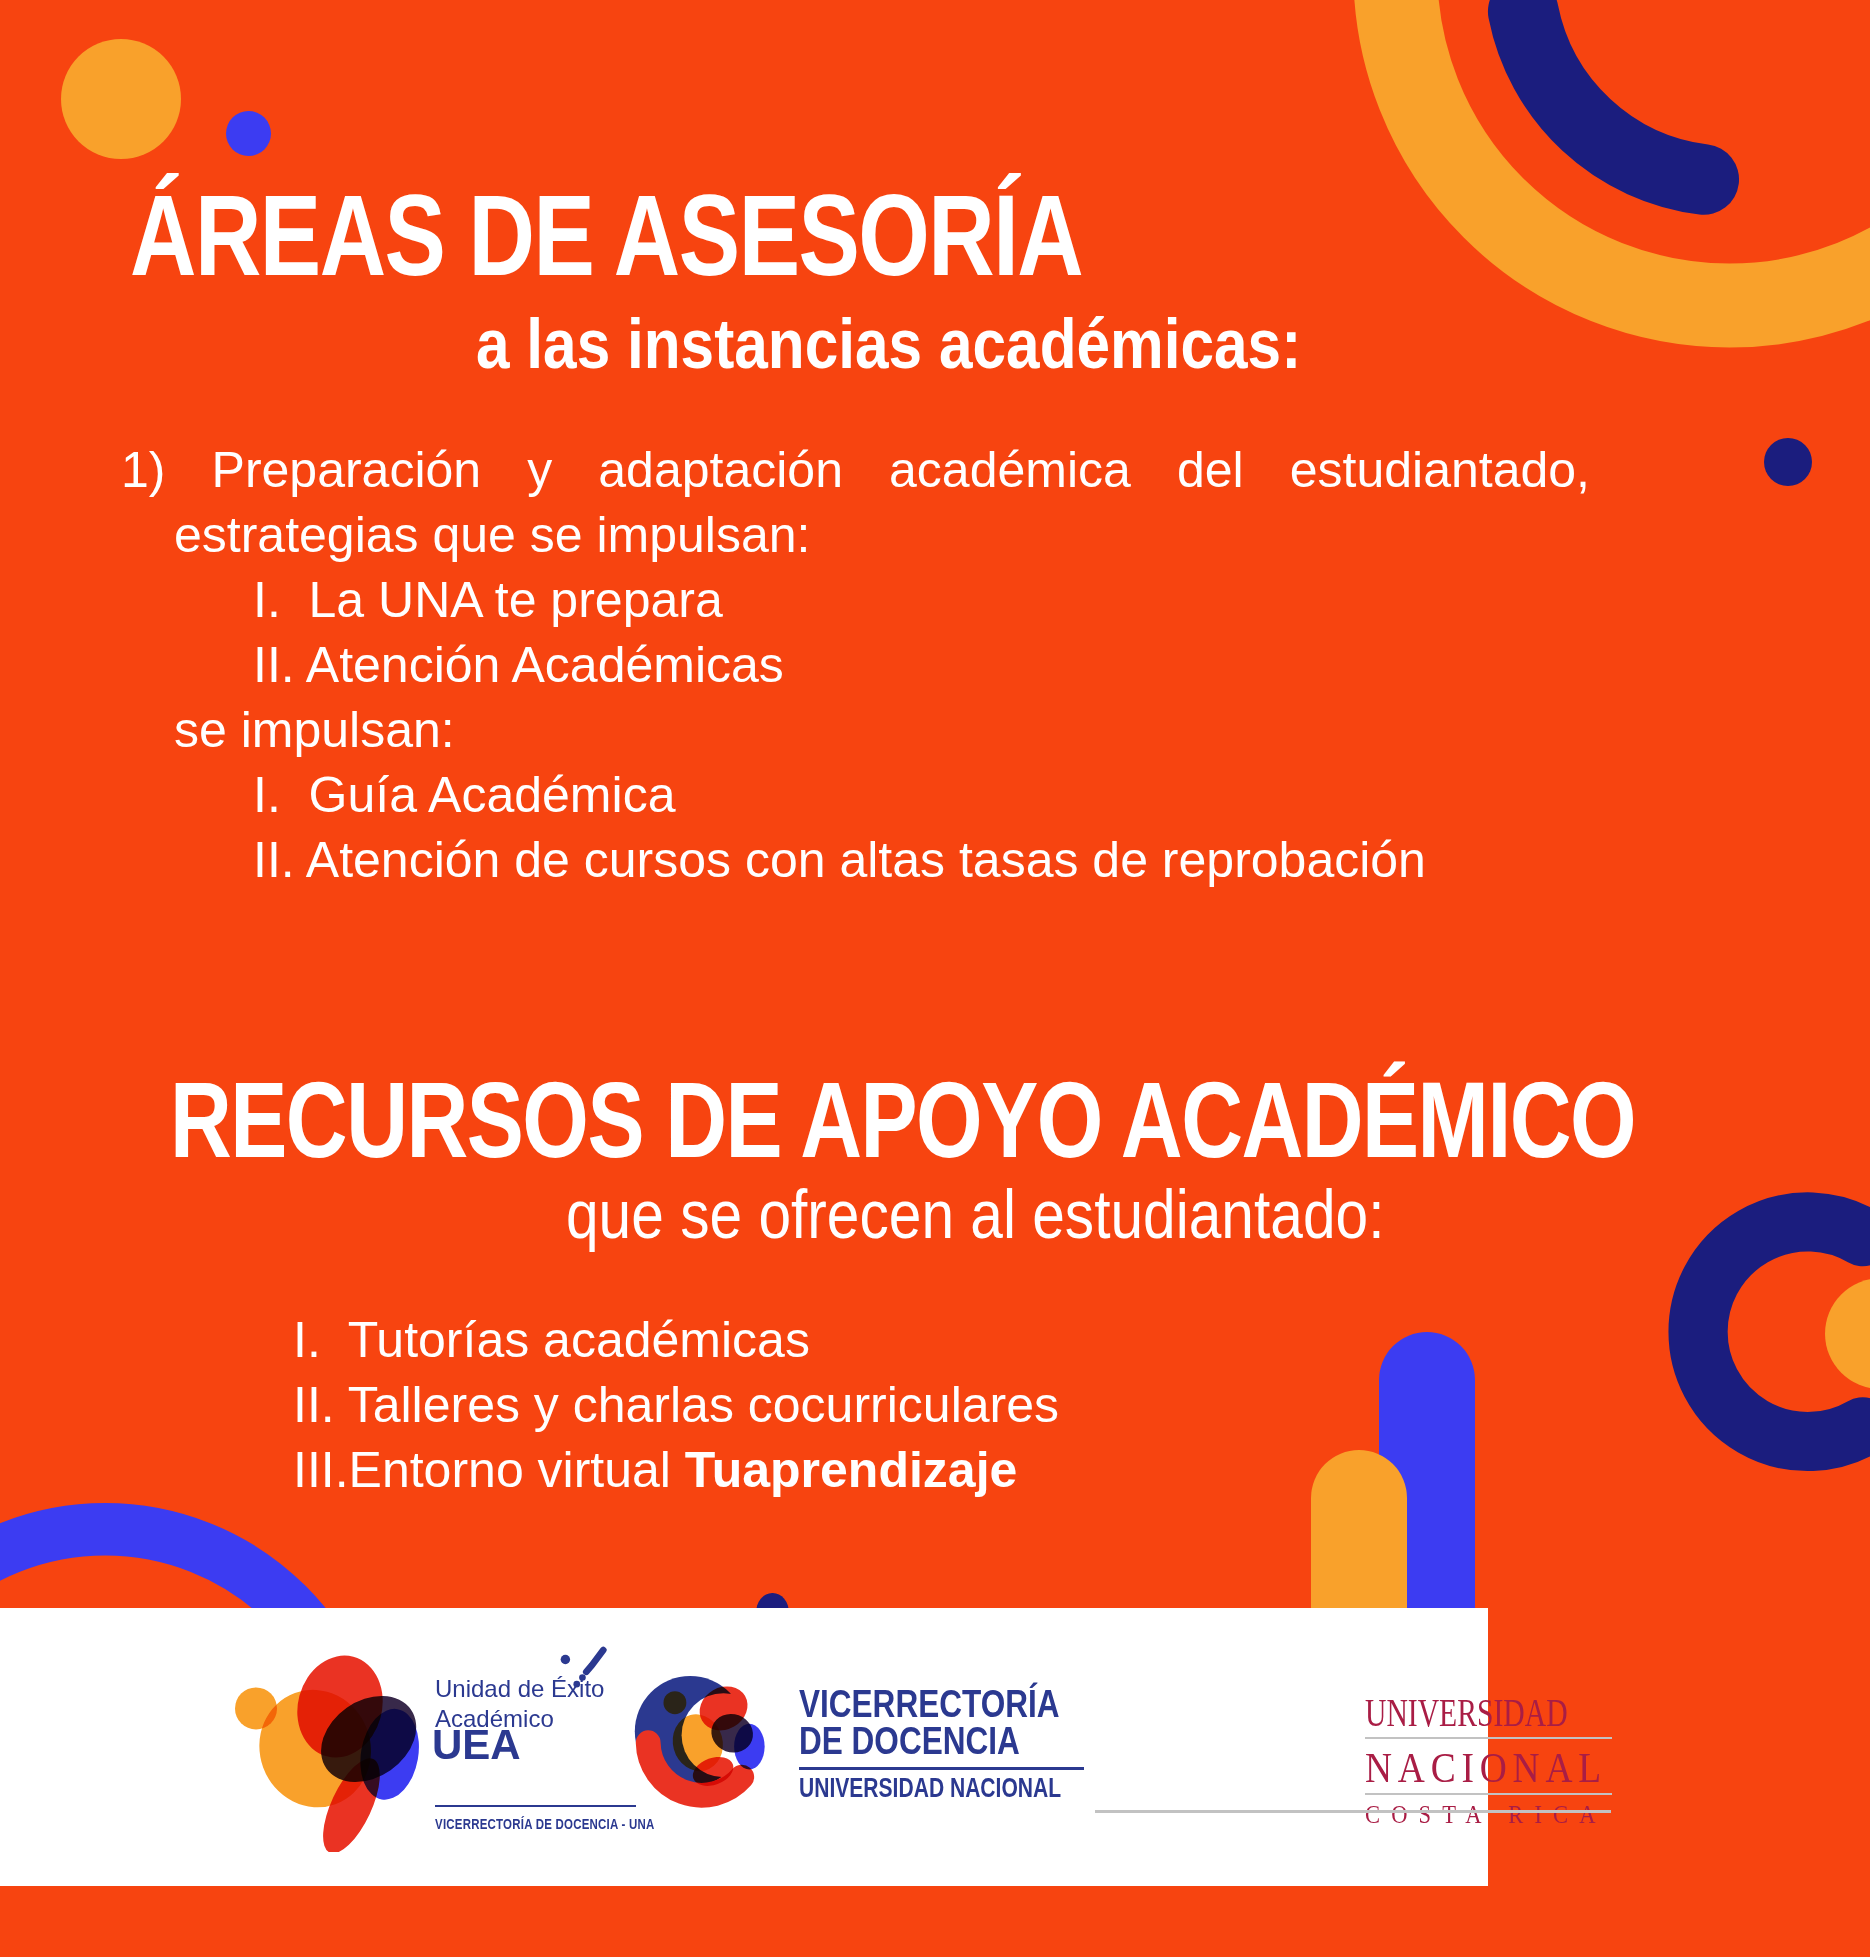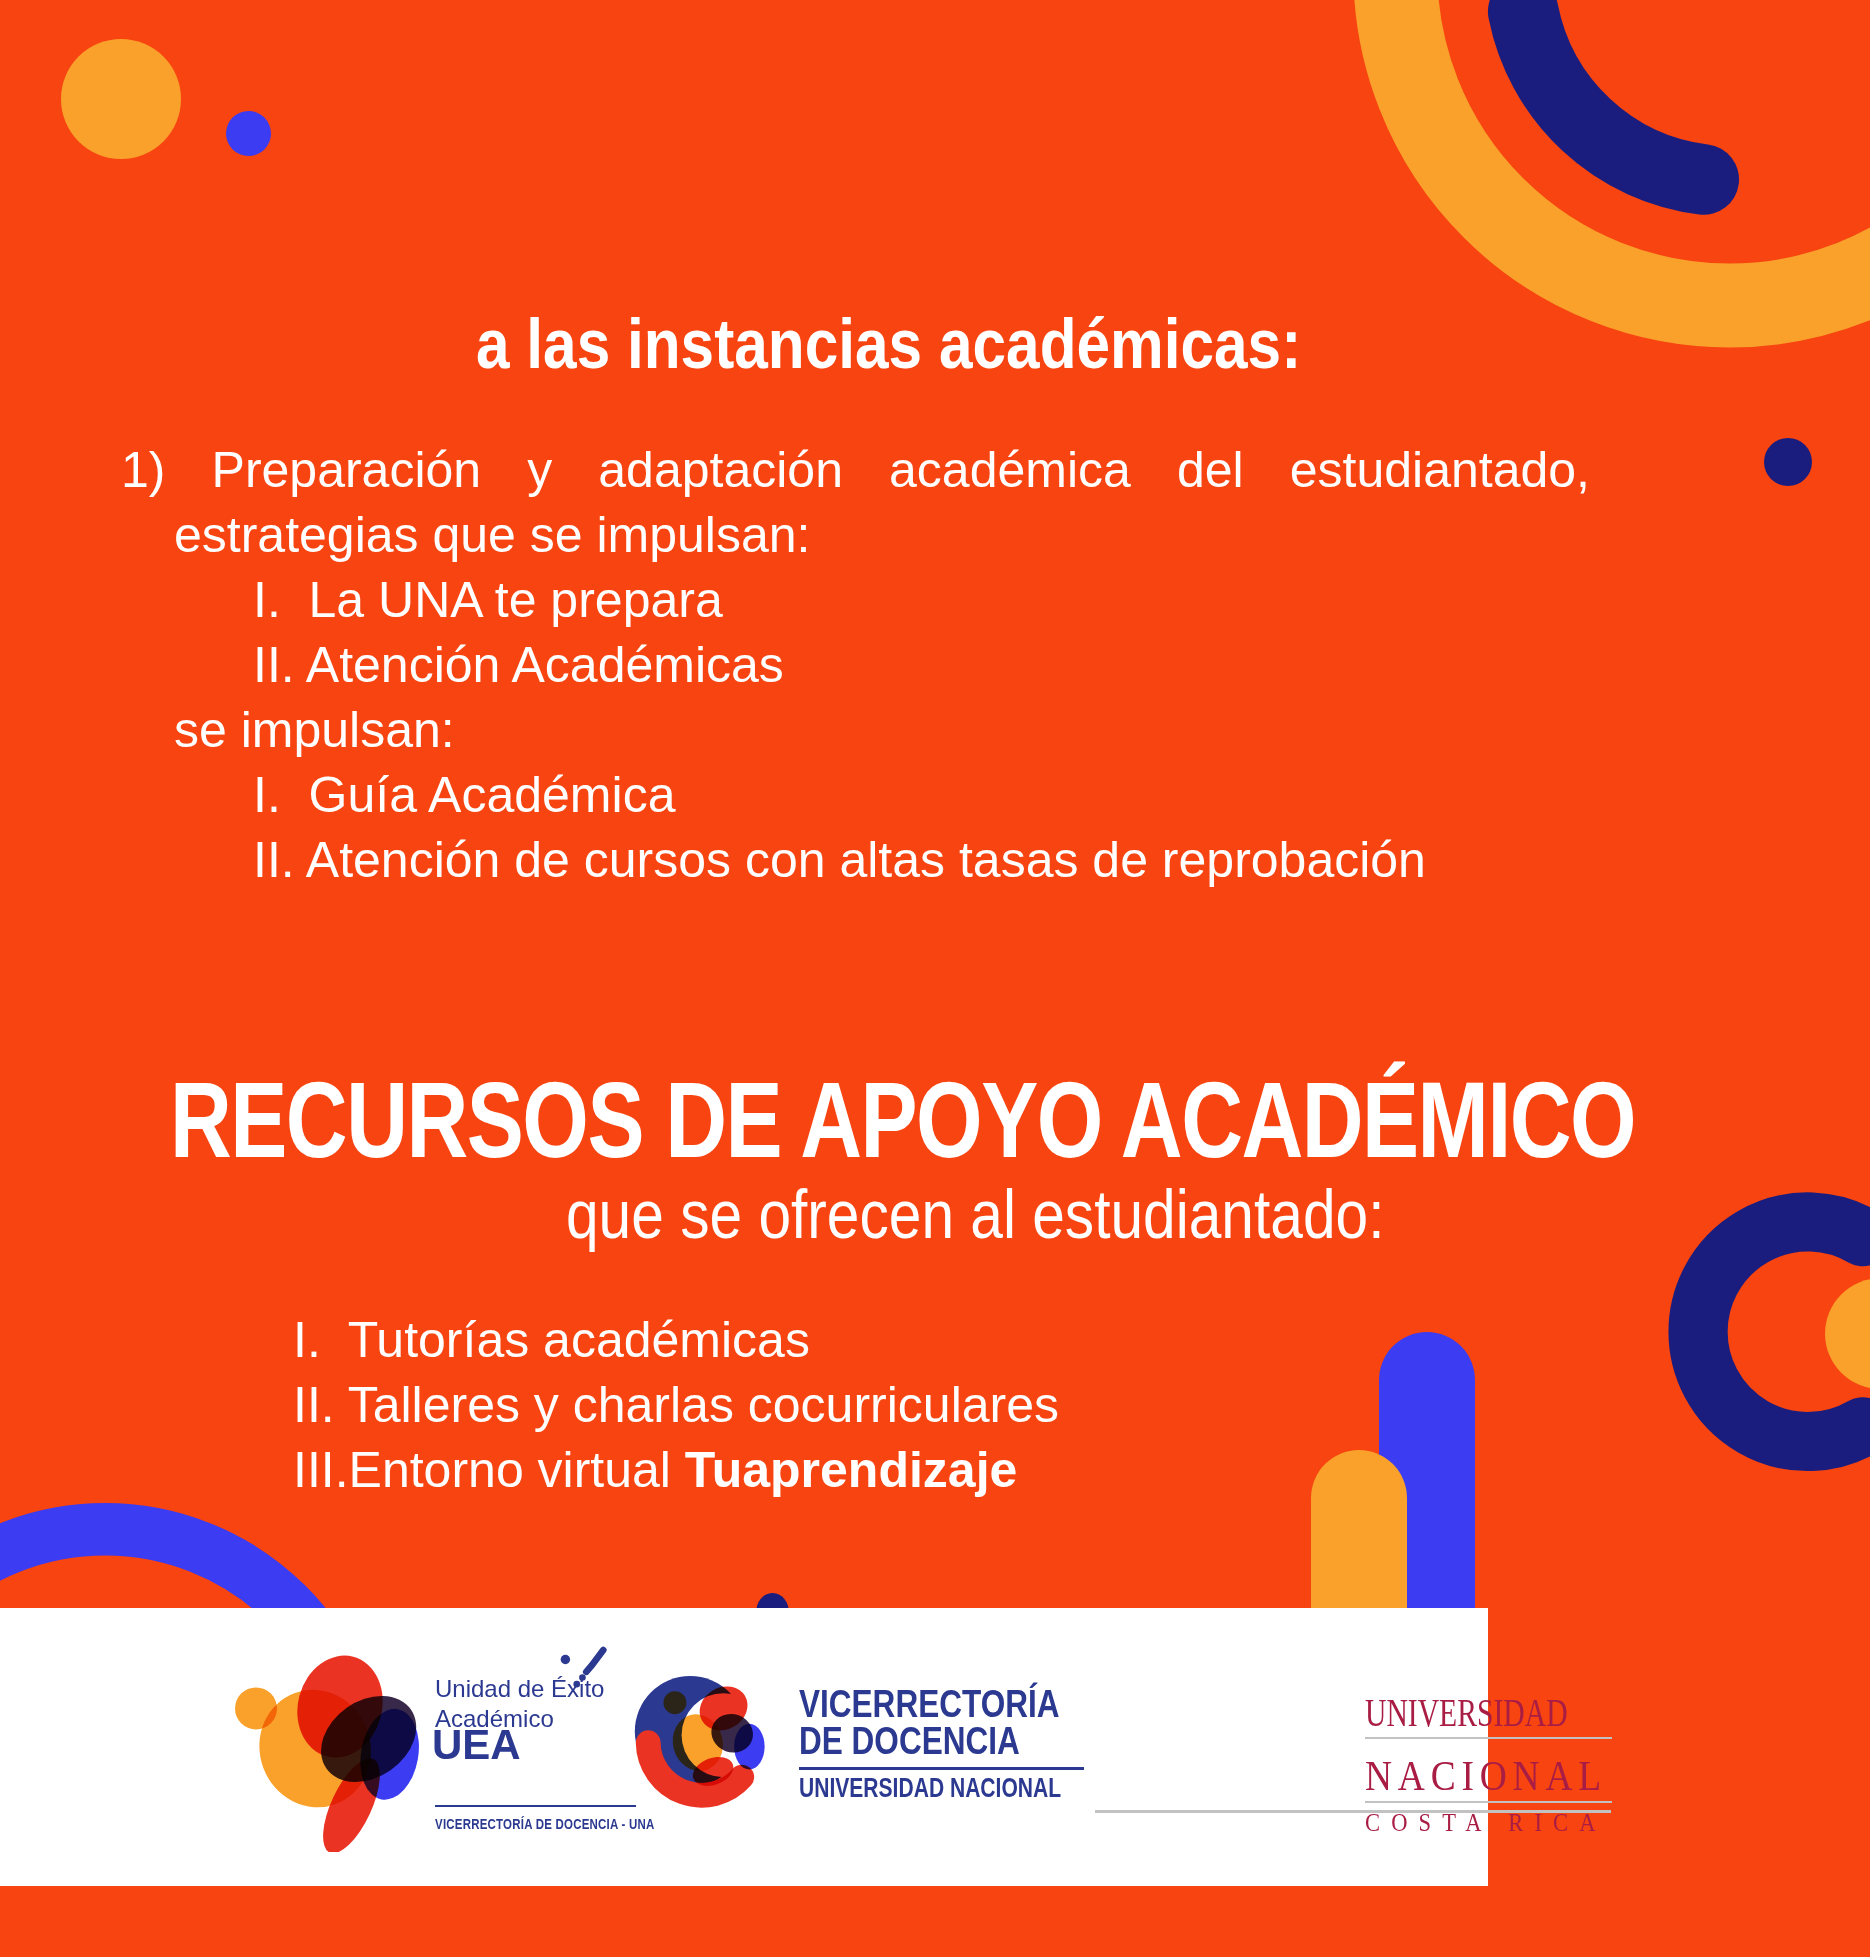--- a/index.html
+++ b/index.html
@@ -62,21 +62,21 @@
   .vd-l1 .sxl,.vd-l2 .sxl{transform:scaleX(.83)}
   .vd-rule{left:799px;top:1838px;width:285px;height:2.9px;background:var(--logo-navy)}
   .vd-caption{left:799px;top:1847px;font-size:27px;font-weight:700;line-height:1}
   .vd-caption .sxl{transform:scaleX(.78)}
   .serif{font-family:"Liberation Serif",serif;color:var(--logo-crimson)}
   .una-acronym{left:1095px;top:1732px;font-size:158px;line-height:1;letter-spacing:-13.4px}
   .una-acronym .sxl{transform:scaleX(.82)}
   .una-col{left:1365px;top:1765px;width:247px}
   .una-l1{font-size:39px;line-height:1}
   .una-l1 .sxl{transform:scaleX(.76)}
-  .una-l2{font-size:43px;line-height:1;letter-spacing:6.7px;margin-top:15px}
+  .una-l2{font-size:43px;line-height:1;letter-spacing:6.7px;margin-top:7px}
   .una-l2 .sxl{transform:scaleX(.87)}
   .una-l3{font-size:25px;line-height:1;letter-spacing:12.4px;margin-top:6.7px}
   .una-l3 .sxl{transform:scaleX(.90)}
   .una-sep{width:247px;height:1.9px;background:var(--logo-gray);margin-top:4.8px}
   .una-underline{left:1095px;top:1881px;width:516px;height:2.9px;background:var(--logo-gray)}
   .blob{mix-blend-mode:multiply}
 </style>
 </head>
 <body>
 
@@ -99,20 +99,23 @@
     <path d="M 351.5 282.6 A 115 115 0 1 1 351.5 83.4" class="stroke-navy" stroke-width="62" stroke-linecap="round"></path>
     <circle cx="370" cy="185" r="58" class="fill-orange"></circle>
   </svg>
 
   <svg class="abs" style="left:0;top:1472px;width:401px;height:207px" viewBox="0 0 420 217">
     <circle cx="110" cy="330" r="270" class="stroke-blue" stroke-width="55"></circle>
   </svg>
 
   <div class="abs bm-navy"></div>
 
+  <div class="abs white title">
+    <span class="sxl">ÁREAS DE ASESORÍA</span>
+  </div>
   <div class="abs white subtitle1">
     <span class="sxl">a las instancias académicas:</span>
   </div>
 
   <div class="abs adv-list">
     <div class="jline">1) Preparación y adaptación académica del estudiantado,</div>
     <div class="cont">estrategias que se impulsan:</div>
     <div class="roman">I.  La UNA te prepara</div>
     <div class="roman">II. Atención Académicas</div>
     <div class="cont">se impulsan:</div>

